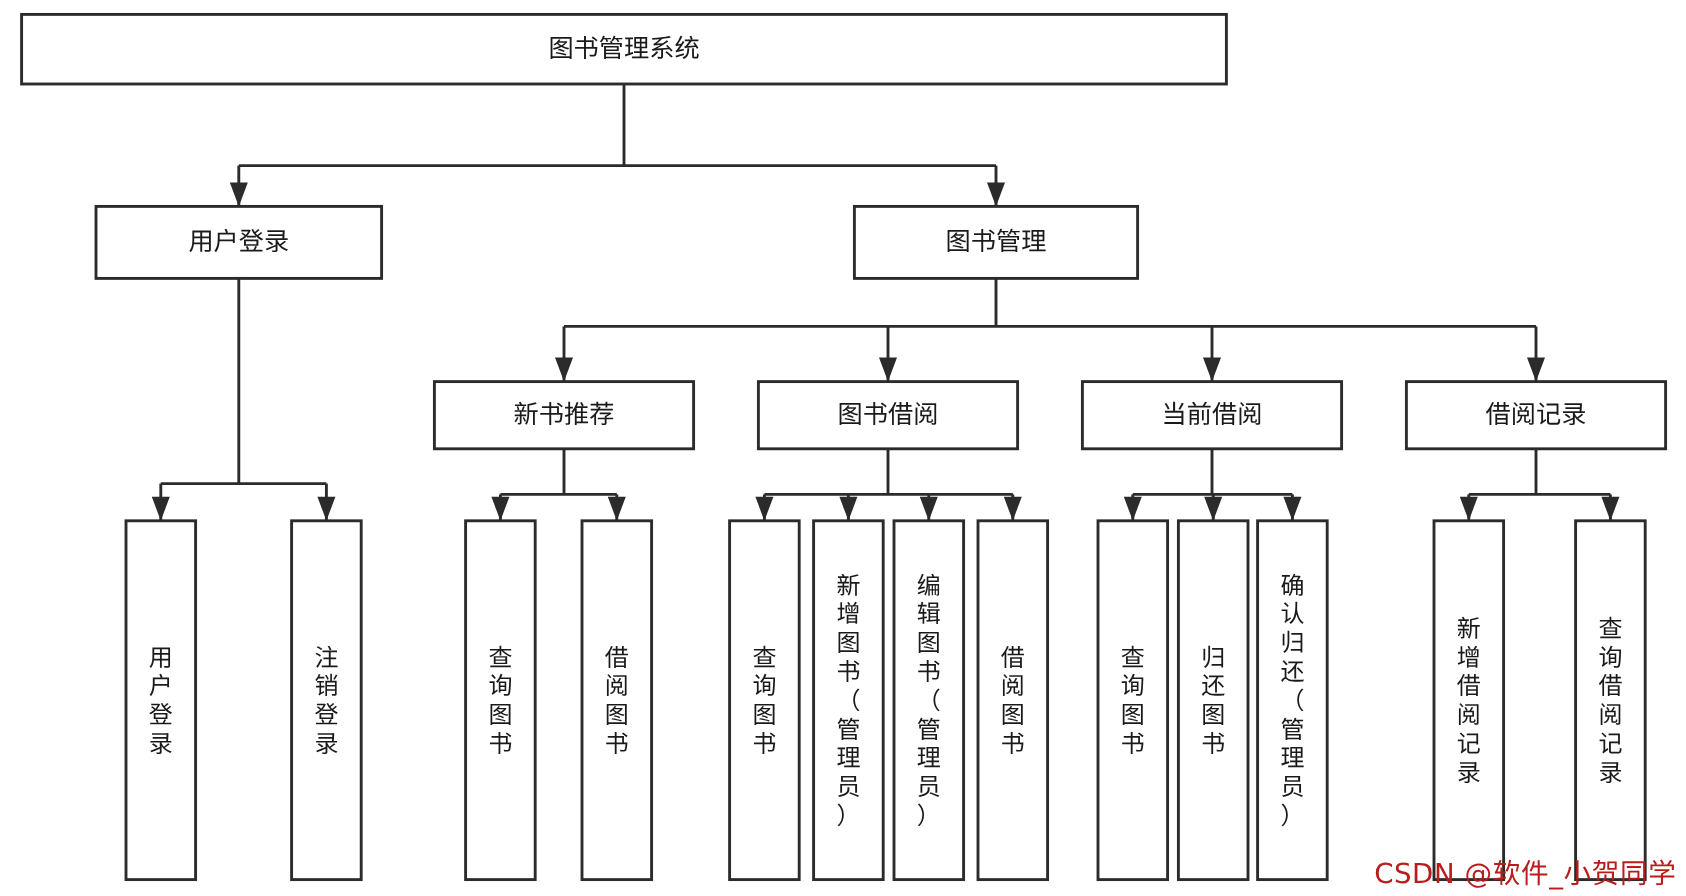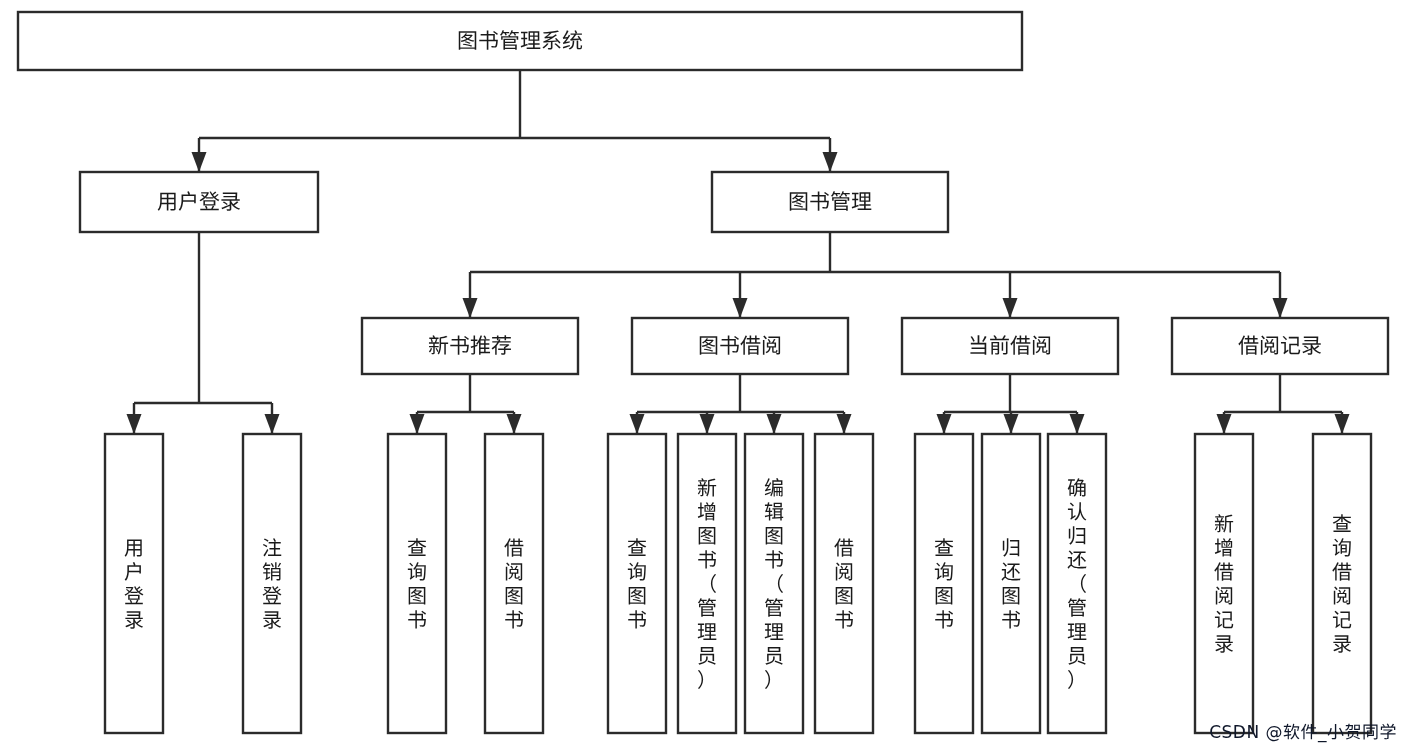--- a/index.html
+++ b/index.html
@@ -55,22 +55,22 @@
     font-family: "DejaVu Sans", "Liberation Sans", sans-serif;
     font-size: 20px;
     fill: #1a1a1a;
     text-anchor: middle;
   }
   .watermark {
     position: absolute;
     right: 8px;
     bottom: 4px;
     font-family: "DejaVu Sans", "Liberation Sans", sans-serif;
-    font-size: 17px;
-    color: #0f172a;
+    font-size: 23px;
+    color: #b91c1c;
     letter-spacing: 0.5px;
     white-space: nowrap;
     user-select: none;
   }
 </style>
 </head>
 <body>
 
 <div id="diagram-root">
 

